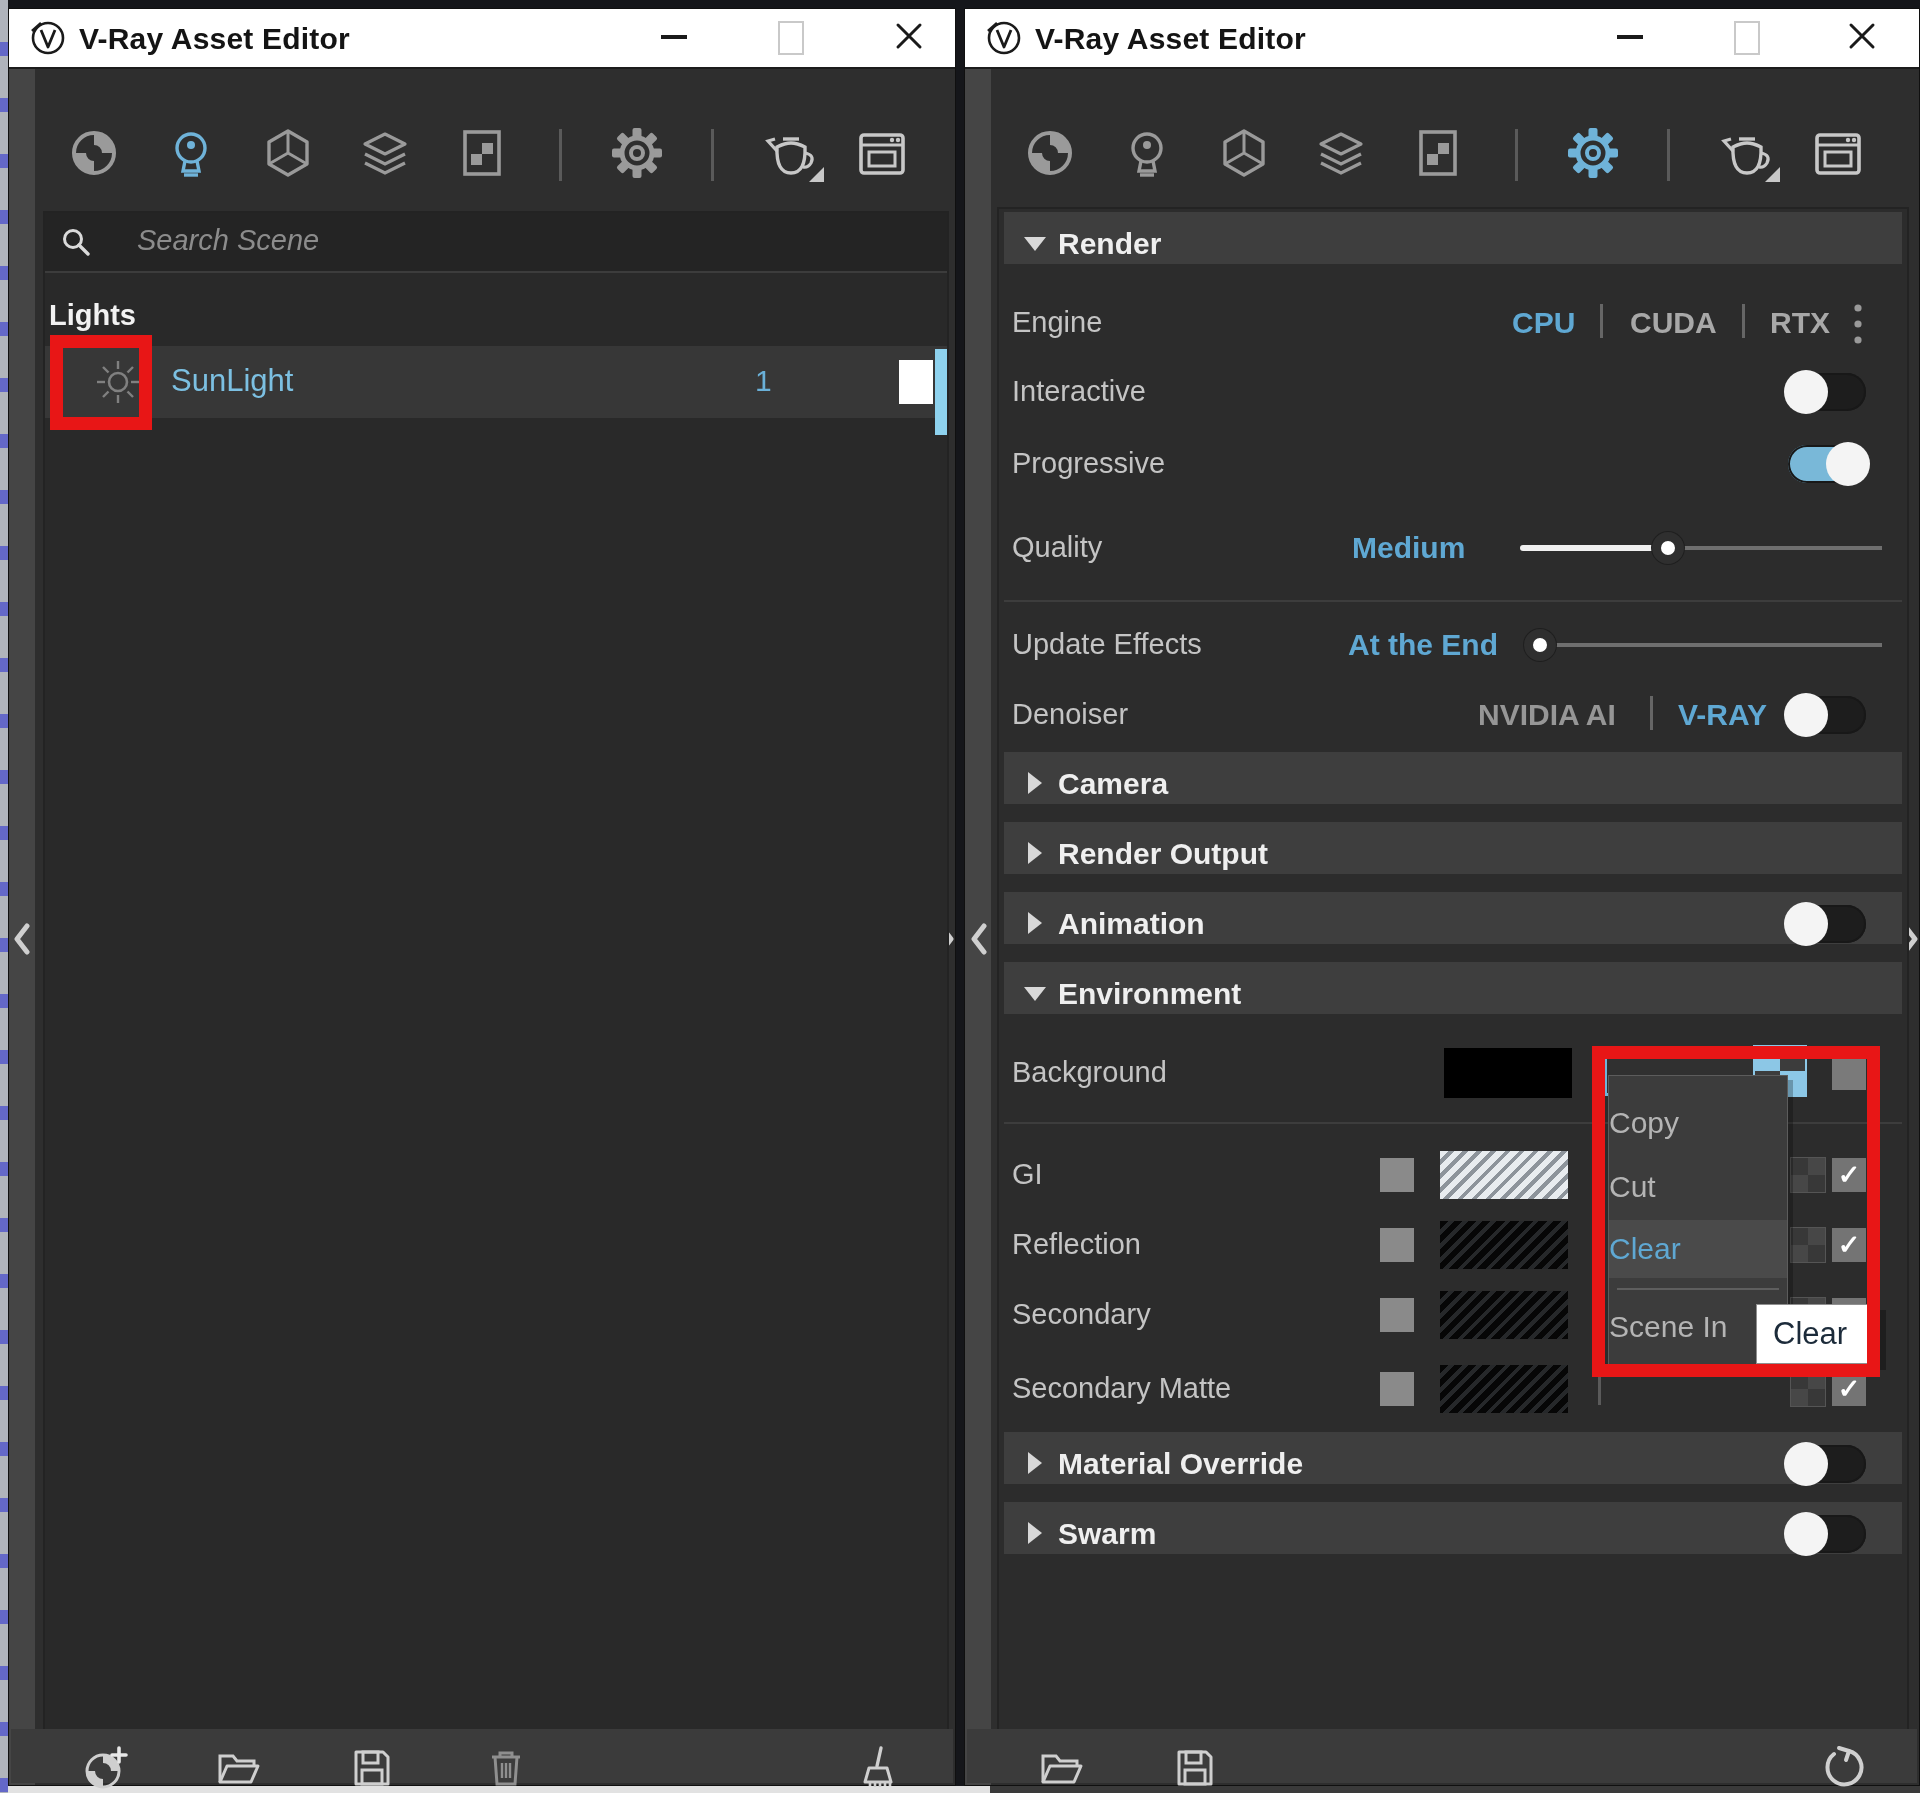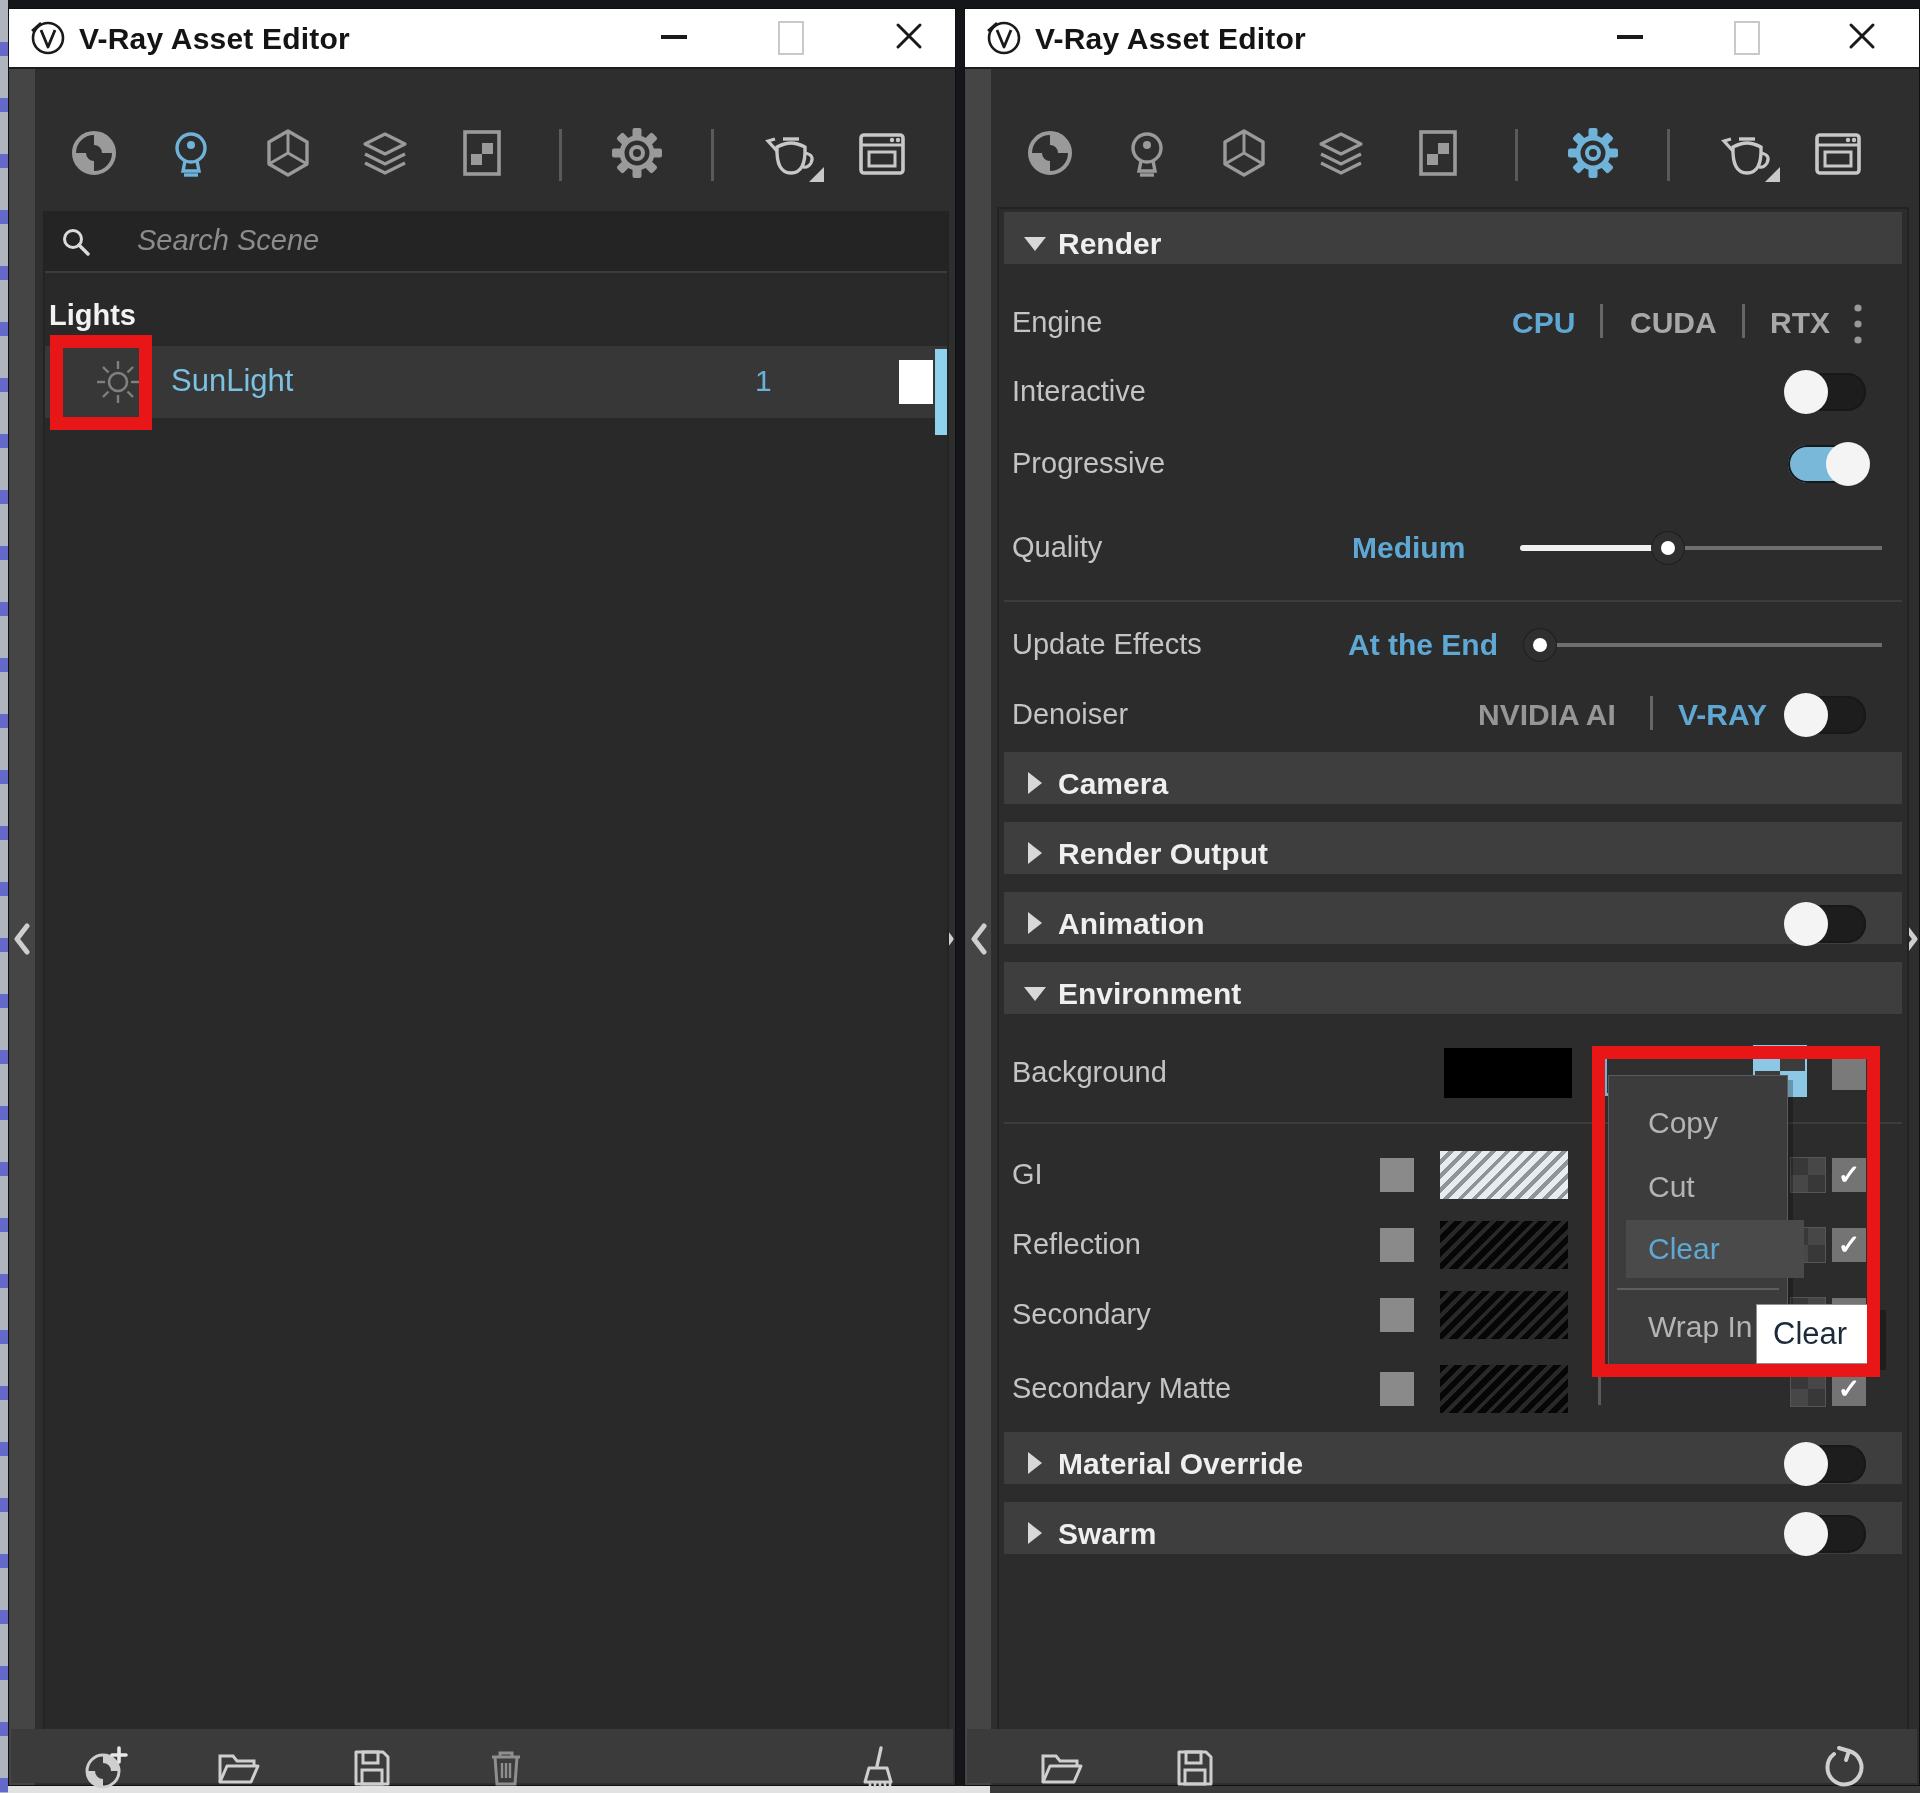--- a/index.html
+++ b/index.html
@@ -49,21 +49,21 @@
   .tex{position:absolute;width:128px;height:48px;}
   .tex.light{background:repeating-linear-gradient(135deg,#e8ecef 0 6px,#8d949b 6px 10px);}
   .tex.dark{background:repeating-linear-gradient(135deg,#060606 0 6px,#26282a 6px 10px);}
   .pipe{position:absolute;width:3px;height:32px;background:#5a5a5a;}
   .slot{position:absolute;width:36px;height:36px;border:1px solid #555;box-sizing:border-box;
         background:conic-gradient(#474747 0 25%,#383838 0 50%,#474747 0 75%,#383838 0);}
   .chk{position:absolute;width:34px;height:34px;background:#747474;color:#fff;font-size:27px;font-weight:700;text-align:center;line-height:34px;}
   .chk.empty{background:#7a7a7a;color:transparent;}
   
   #ctx-menu{position:absolute;left:1608px;top:1075px;width:180px;height:290px;background:#3c3c3c;border:1px solid #5c5c5c;box-sizing:border-box;z-index:10;box-shadow:5px 5px 0 rgba(0,0,0,.25);}
-  .mi{position:absolute;left:0;width:100%;height:58px;font-size:30px;color:#b4b4b4;box-sizing:border-box;padding-left:22px;line-height:58px;margin-left:17px;}
+  .mi{position:absolute;left:0;width:100%;height:58px;font-size:30px;color:#b4b4b4;box-sizing:border-box;line-height:58px;}
   .mi.sel{background:#4a4a4a;color:#5fa8d3;}
   .msep{position:absolute;left:8px;right:8px;height:2px;background:#5e5e5e;}
   
   #tooltip{position:absolute;left:1756px;top:1304px;width:124px;height:60px;background:#fff;border:1px solid #8f8f8f;box-sizing:border-box;z-index:15;box-shadow:6px 6px 0 rgba(0,0,0,.3);
            font-size:31px;color:#1c2b3a;line-height:58px;padding-left:16px;}
   
   .redbox{position:absolute;border:13px solid #e81616;box-sizing:border-box;z-index:30;}
   
   .divider{position:absolute;height:2px;background:#3d3d3d;}
   input.search{position:absolute;left:90px;top:10px;width:700px;background:transparent;border:none;outline:none;
@@ -530,20 +530,20 @@
     <span class="toggle" style="left:784px;top:13px;">
         <span class="knob"></span>
       </span>
   </div>
 
   <div id="ctx-menu">
     <div class="mi" style="top:18px;">Copy</div>
     <div class="mi" style="top:82px;">Cut</div>
     <div class="mi sel" style="top:144px;">Clear</div>
     <div class="msep" style="top:212px;"></div>
-    <div class="mi" style="top:222px;">Wrap In</div>
+    <div class="mi" style="top:222px;">Scene In</div>
   </div>
 
   <div id="tooltip">Clear</div>
 
   <div class="redbox" style="left:1592px;top:1046px;width:288px;height:331px;"></div>
 
 </div>
 
 </body></html>

